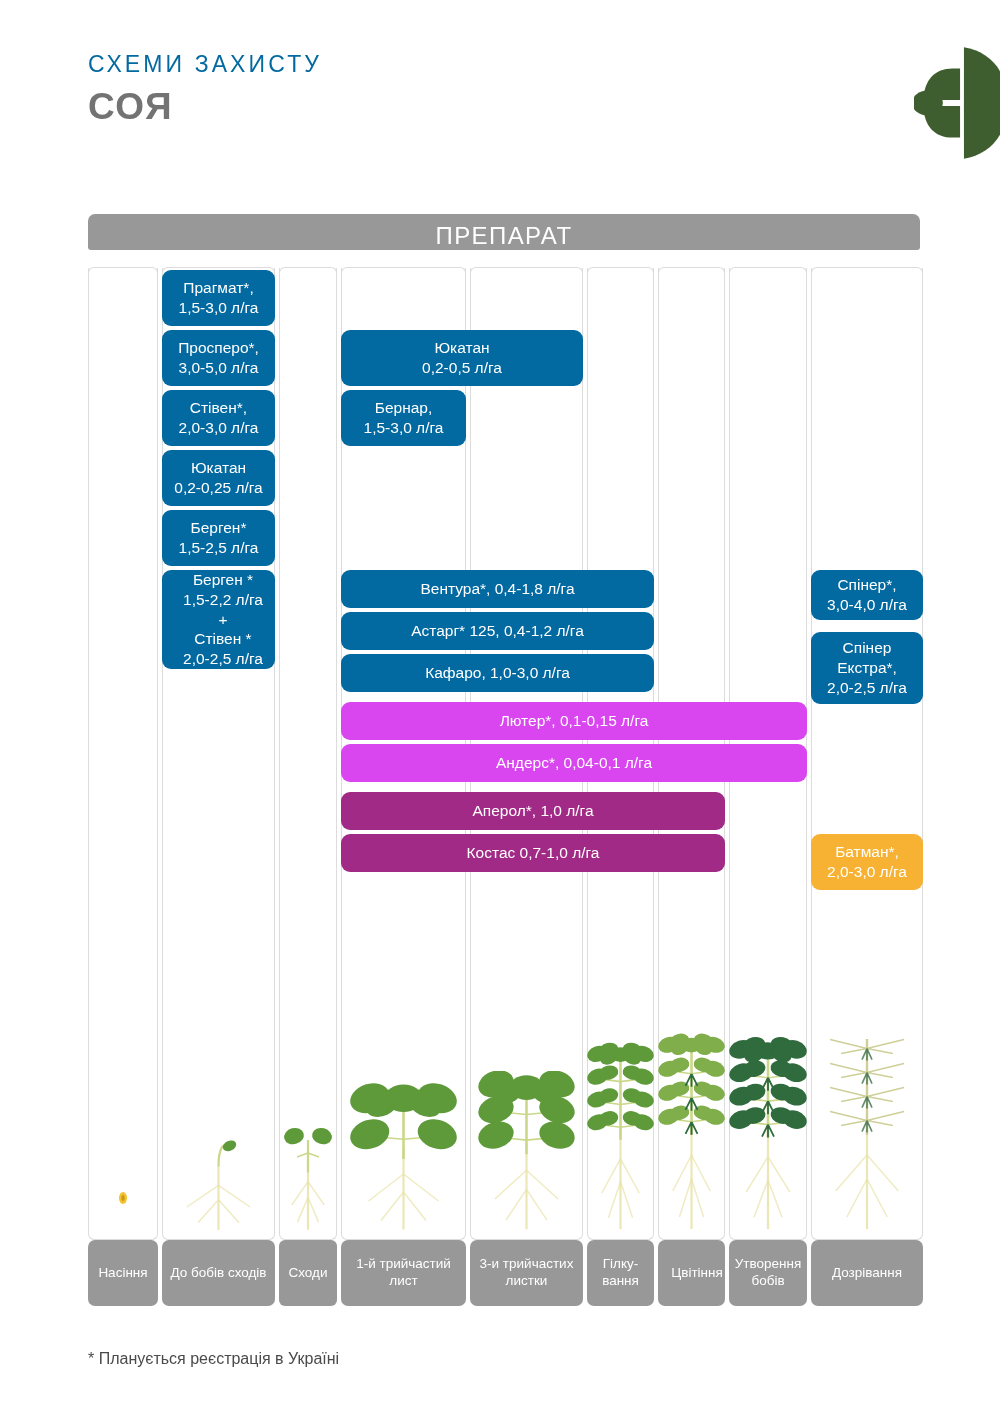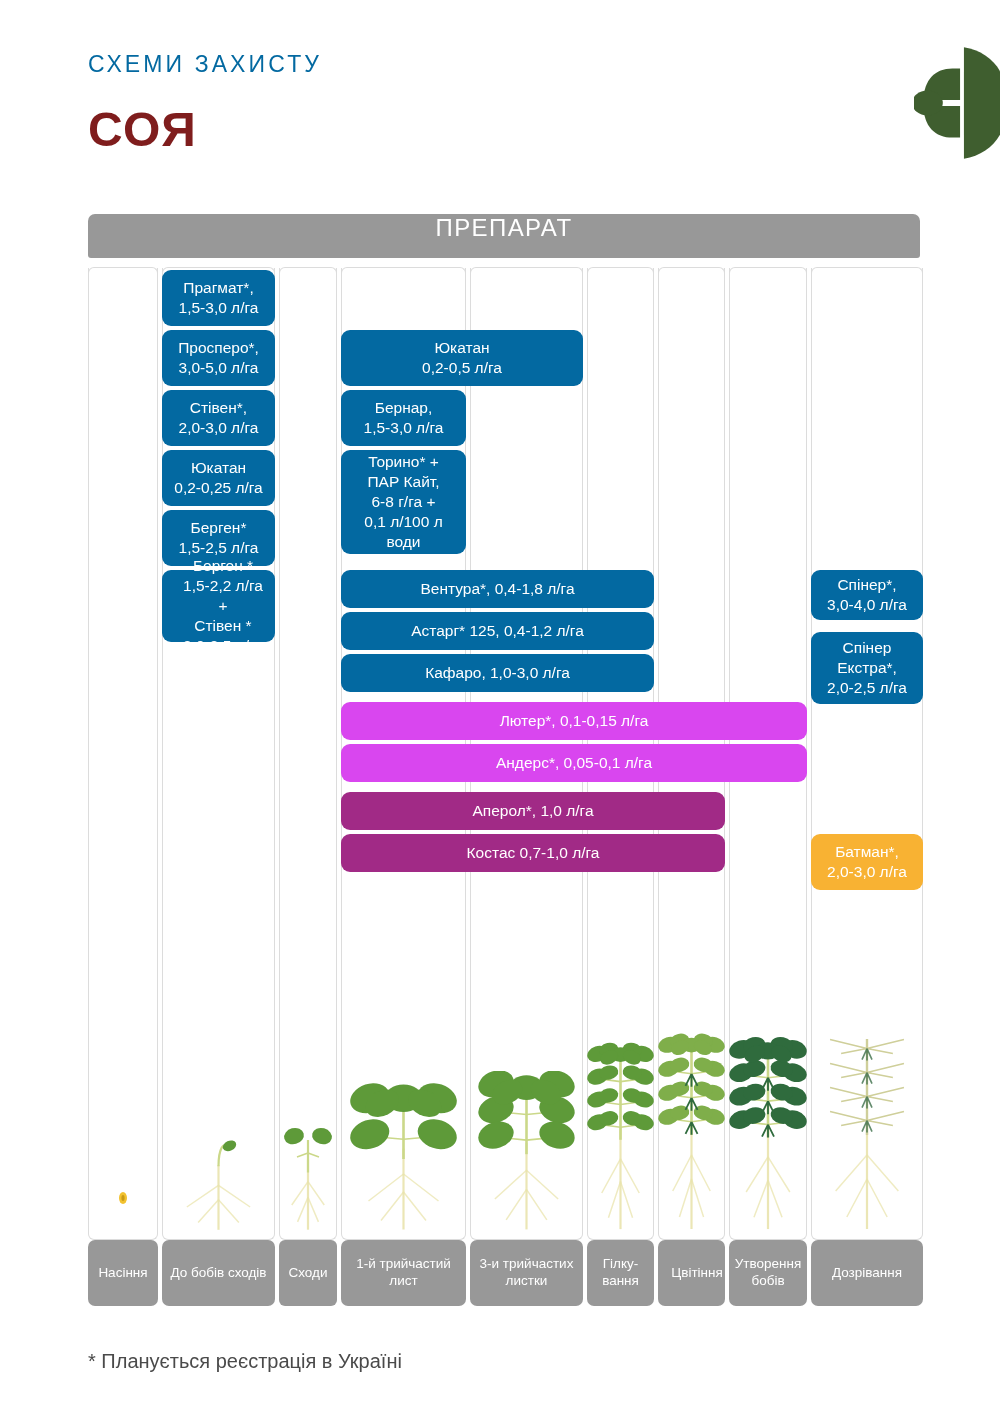--- a/index.html
+++ b/index.html
@@ -11,30 +11,30 @@
   }
   .page { position: relative; width: 1000px; height: 1419px; }
 
   
   .hdr { position: absolute; left: 88px; top: 52px; }
   .hdr-kicker {
     font-size: 23px; letter-spacing: 3.1px; font-weight: 400;
     color: #0369a1; text-transform: uppercase; line-height: 1.1;
   }
   .hdr-title {
-    font-size: 48px; font-weight: 700; letter-spacing: 1.5px;
-    color: #7f1d1d; line-height: 1.15; margin-top: 25px;
+    font-size: 37px; font-weight: 700; letter-spacing: 1.5px;
+    color: #737373; line-height: 1.15; margin-top: 9px;
   }
   .logo { position: absolute; right: 0px; top: 44px; width: 96px; height: 118px; }
 
   
   .prep-bar {
-    position: absolute; left: 88px; top: 214px; width: 832px; height: 44px;
+    position: absolute; left: 88px; top: 214px; width: 832px; height: 36px;
     background: #989898; border-radius: 7px 7px 3px 3px;
-    display: flex; align-items: flex-start; justify-content: center;
+    display: flex; align-items: flex-end; justify-content: center;
   }
   .prep-bar span {
     color: #fff; font-size: 24px; letter-spacing: 1.4px; font-weight: 400;
   }
 
   
   .tracks { position: absolute; left: 88px; top: 268px; width: 832px; height: 972px; }
   .track {
     position: absolute; top: 0; height: 972px;
     border: 1px solid #dcdcdc; border-top: none;
@@ -67,21 +67,21 @@
   .stage {
     position: absolute; top: 0; height: 66px; background: #989898;
     border-radius: 7px; color: #fff; font-size: 13.5px; line-height: 1.25;
     display: flex; align-items: center; justify-content: center;
     text-align: center; padding: 3px 5px; white-space: pre-line;
   }
 
   
   .footnote {
     position: absolute; left: 88px; top: 1350px;
-    font-size: 20px; color: #4a4a4a;
+    font-size: 16px; color: #4a4a4a;
   }
 </style>
 </head>
 <body>
 
 <div class="page">
 
   <div class="hdr">
     <div class="hdr-kicker">СХЕМИ ЗАХИСТУ</div>
     <div class="hdr-title">СОЯ</div>
@@ -277,38 +277,33 @@
       <div class="box green" style="left: 74px; width: 113px; top: 2px; height: 56px;">Прагмат*,
 1,5-3,0 л/га</div>
       <div class="box green" style="left: 74px; width: 113px; top: 62px; height: 56px;">Просперо*,
 3,0-5,0 л/га</div>
       <div class="box green" style="left: 74px; width: 113px; top: 122px; height: 56px;">Стівен*,
 2,0-3,0 л/га</div>
       <div class="box green" style="left: 74px; width: 113px; top: 182px; height: 56px;">Юкатан
 0,2-0,25 л/га</div>
       <div class="box green" style="left: 74px; width: 113px; top: 242px; height: 56px;">Берген*
 1,5-2,5 л/га</div>
-      <div class="box green" style="left: 74px; width: 113px; top: 302px; height: 72px; padding-left: 16px;">Берген *
+      <div class="box green" style="left: 74px; width: 113px; top: 302px; height: 99px; padding-left: 16px;">Берген *
 1,5-2,2 л/га +
 Стівен *
 2,0-2,5 л/га</div>
       <div class="box green" style="left: 253px; width: 242px; top: 62px; height: 56px;">Юкатан
 0,2-0,5 л/га</div>
       <div class="box green" style="left: 253px; width: 125px; top: 122px; height: 56px;">Бернар,
 1,5-3,0 л/га</div>
-      <div class="box green" style="left: 253px; width: 125px; top: 182px; height: 104px;">Торино* +
-ПАР Кайт,
-6-8 г/га +
-0,1 л/100 л
-води</div>
       <div class="box green" style="left: 253px; width: 313px; top: 302px; height: 38px;">Вентура*, 0,4-1,8 л/га</div>
       <div class="box green" style="left: 253px; width: 313px; top: 344px; height: 38px;">Астарг* 125, 0,4-1,2 л/га</div>
       <div class="box green" style="left: 253px; width: 313px; top: 386px; height: 38px;">Кафаро, 1,0-3,0 л/га</div>
       <div class="box blue" style="left: 253px; width: 466px; top: 434px; height: 38px;">Лютер*, 0,1-0,15 л/га</div>
-      <div class="box blue" style="left: 253px; width: 466px; top: 476px; height: 38px;">Андерс*, 0,05-0,1 л/га</div>
+      <div class="box blue" style="left: 253px; width: 466px; top: 476px; height: 38px;">Андерс*, 0,04-0,1 л/га</div>
       <div class="box magenta" style="left: 253px; width: 384px; top: 524px; height: 38px;">Аперол*, 1,0 л/га</div>
       <div class="box magenta" style="left: 253px; width: 384px; top: 566px; height: 38px;">Костас 0,7-1,0 л/га</div>
       <div class="box green" style="left: 723px; width: 112px; top: 302px; height: 50px;">Спінер*,
 3,0-4,0 л/га</div>
       <div class="box green" style="left: 723px; width: 112px; top: 364px; height: 72px;">Спінер
 Екстра*,
 2,0-2,5 л/га</div>
       <div class="box orange" style="left: 723px; width: 112px; top: 566px; height: 56px;">Батман*,
 2,0-3,0 л/га</div>
     </div>

